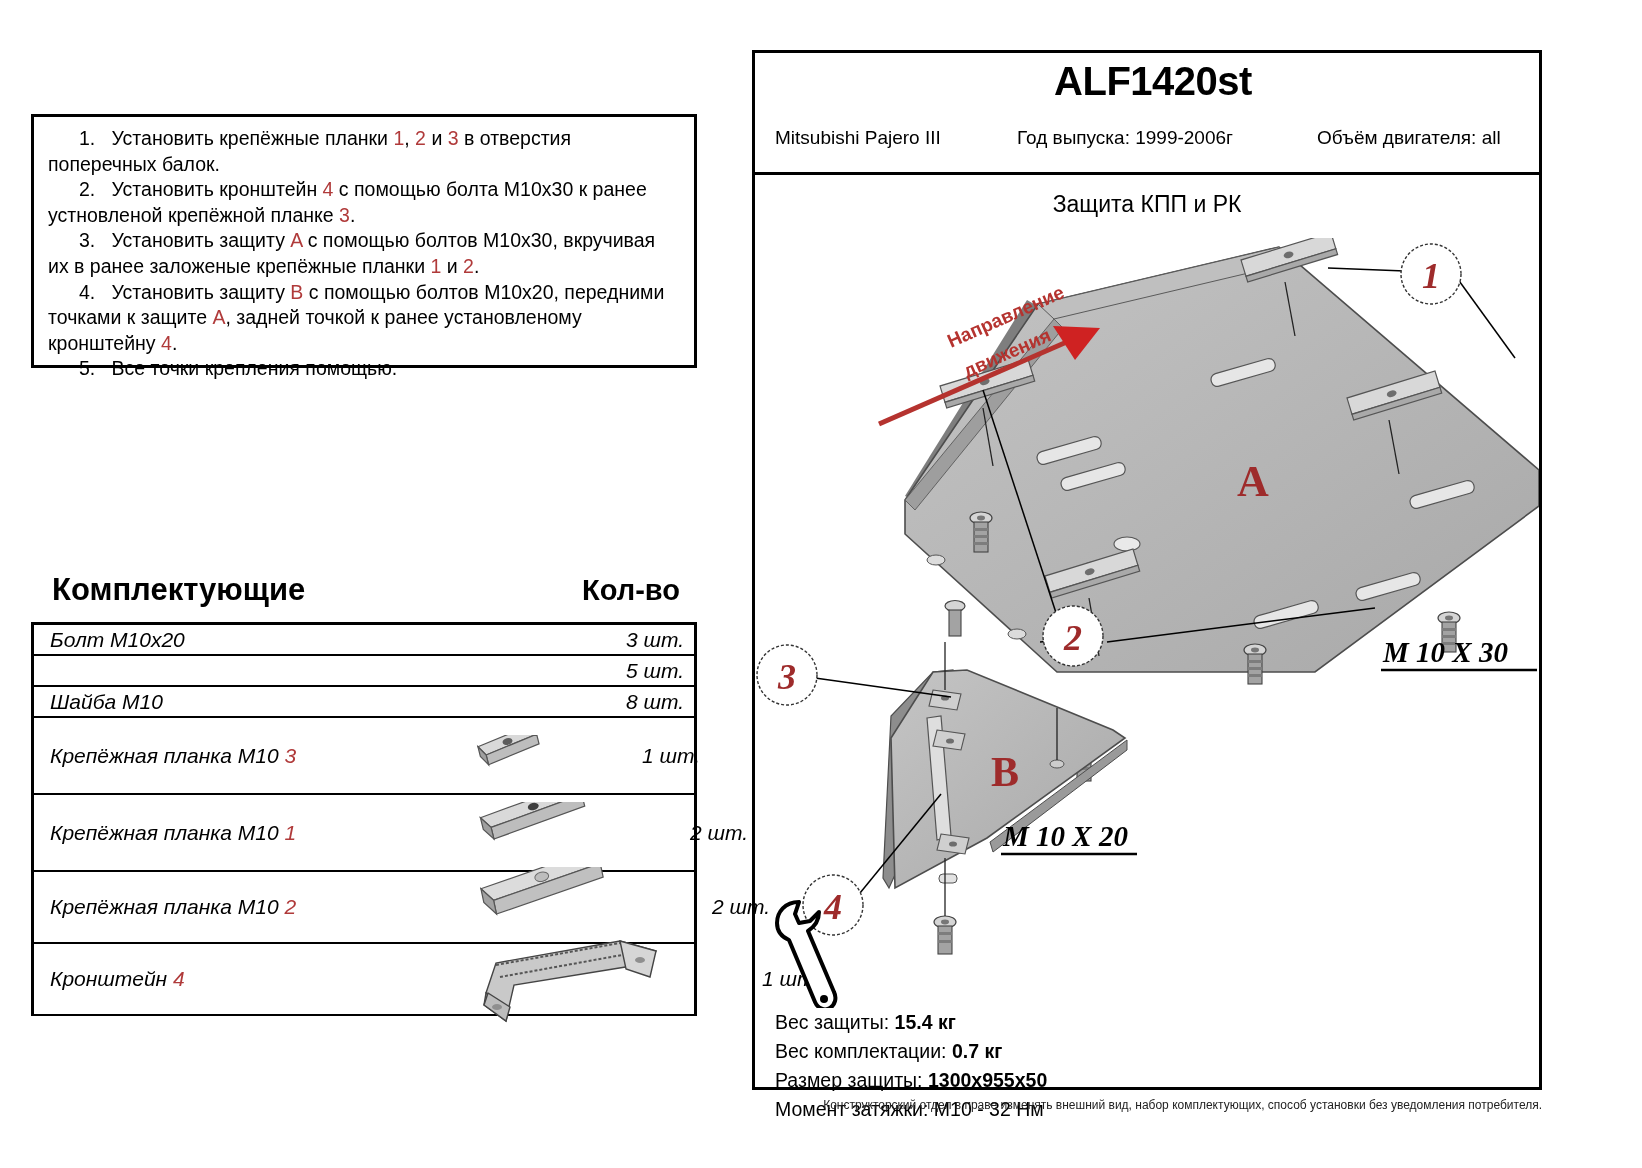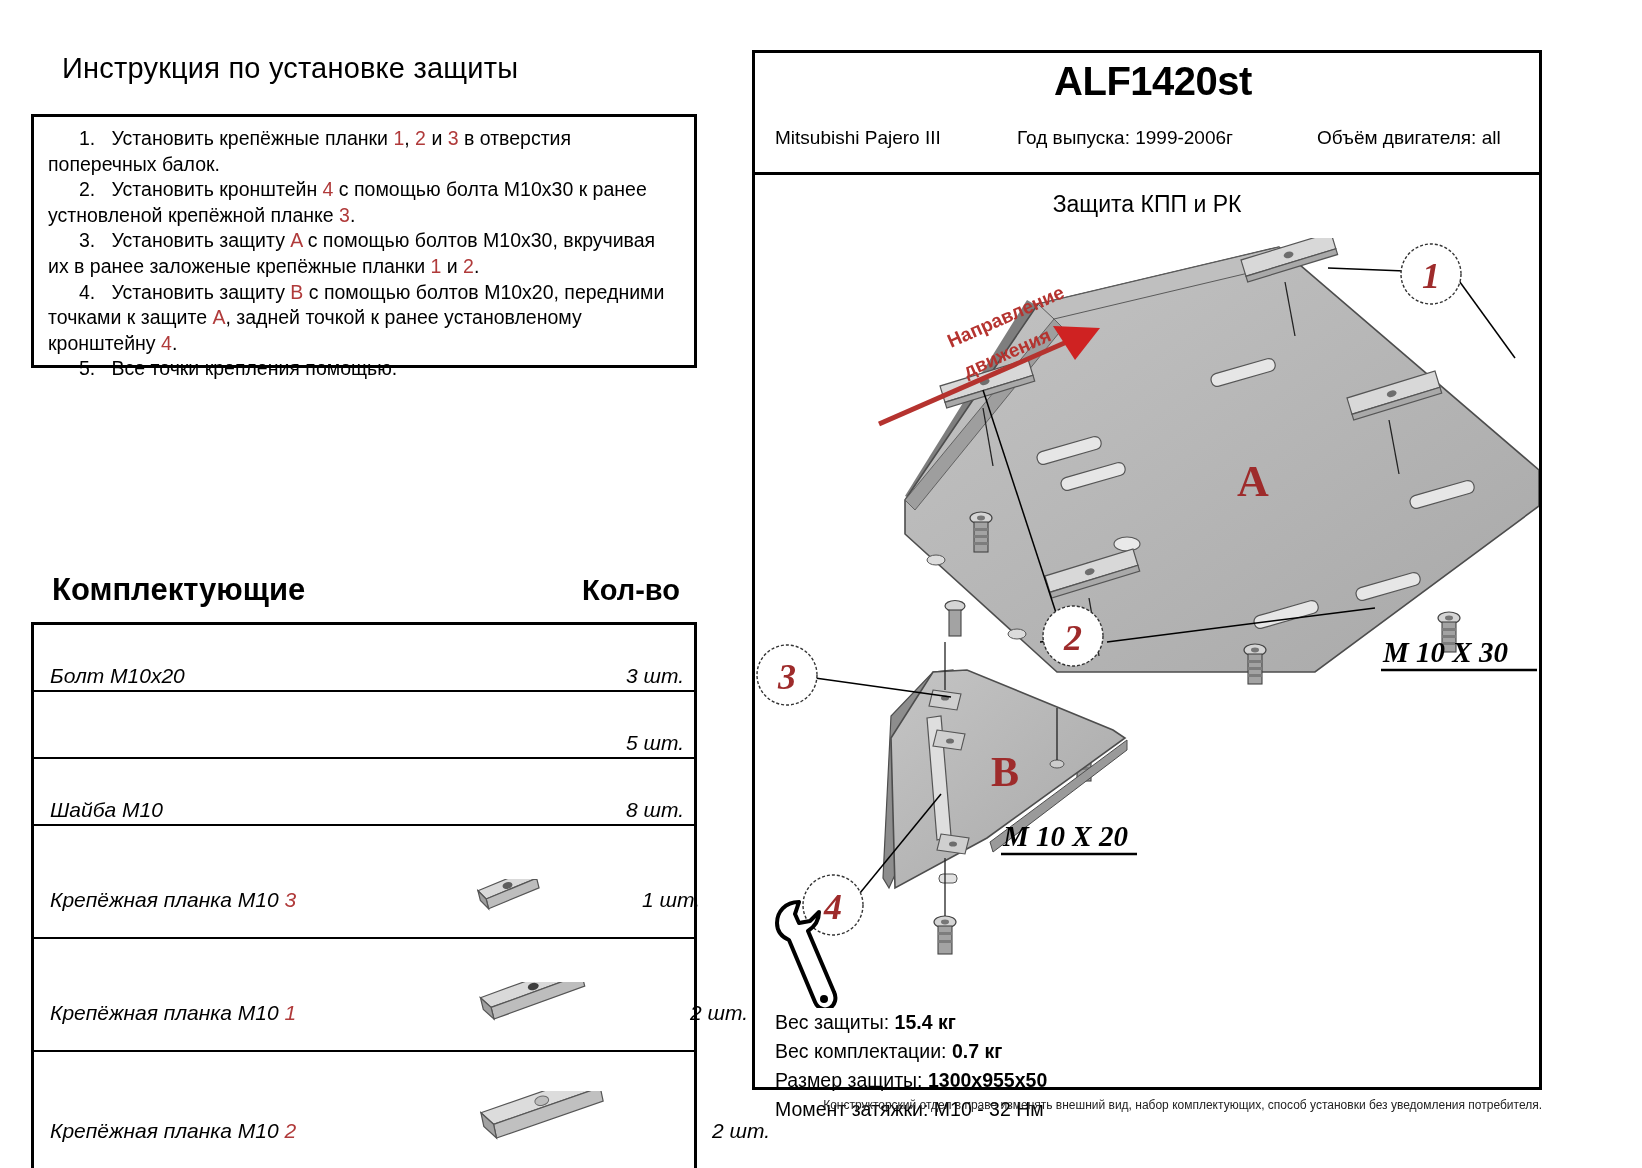--- a/index.html
+++ b/index.html
@@ -16,24 +16,24 @@
   .instr-item{display:block;text-indent:31px;margin:0;}
   .r{color:#b03a3a;}
 
   
   #comp-head{position:absolute;left:52px;top:572px;width:640px;display:flex;justify-content:space-between;align-items:baseline;}
   #comp-head .h-left{font-size:31px;font-weight:bold;}
   #comp-head .h-right{font-size:29px;font-weight:bold;padding-right:12px;}
 
   
   #comp-table{position:absolute;left:31px;top:622px;width:666px;border:3px solid #000;border-bottom:none;box-sizing:border-box;}
-  .ct-row{display:flex;align-items:center;border-bottom:2px solid #000;box-sizing:border-box;position:relative;margin-top:36px;}
+  .ct-row{display:flex;align-items:center;border-bottom:2px solid #000;box-sizing:border-box;position:relative;}
   .ct-row.h32{height:31px;}
   .ct-row.h76{height:77px;}
-  .ct-row.h100{height:88px;}
+  .ct-row.h100{height:72px;}
   .ct-name{flex:0 0 420px;padding-left:16px;font-size:21px;font-style:italic;white-space:nowrap;}
   .ct-pic{flex:1 1 auto;position:relative;height:100%;}
   .ct-qty{flex:0 0 150px;text-align:right;padding-right:10px;font-size:21px;font-style:italic;}
 
   #lube-note{position:absolute;left:31px;top:1055px;width:666px;text-align:center;color:#c0504d;font-size:21.5px;line-height:28px;}
 
   
   #right-panel{position:absolute;left:752px;top:50px;width:790px;height:1040px;border:3px solid #000;box-sizing:border-box;}
   #rp-headrow{position:relative;height:122px;border-bottom:3px solid #000;box-sizing:border-box;}
   #code{position:absolute;left:0;right:0;top:6px;text-align:center;font-size:40px;font-weight:bold;letter-spacing:-.5px;margin-left:12px;}
@@ -55,21 +55,20 @@
 
   #disclaimer{position:absolute;left:752px;top:1098px;width:790px;text-align:right;font-size:12px;color:#222;padding-right:4px;}
 </style>
 </head>
 <body>
 
 <div id="page">
 
   <div id="left-panel">
 
-    <div id="instr-title">Инструкция по установке защиты</div>
 
     <div id="instr-box">
       <div id="instr-list">
           <div class="instr-item"><span>1.&nbsp;&nbsp; </span><span>Установить крепёжные планки </span><span class="r">1</span><span>, </span><span class="r">2</span><span> и </span><span class="r">3</span><span> в отверстия поперечных балок.</span></div>
           <div class="instr-item"><span>2.&nbsp;&nbsp; </span><span>Установить кронштейн </span><span class="r">4</span><span> с помощью болта M10x30 к ранее устновленой крепёжной планке </span><span class="r">3</span><span>.</span></div>
           <div class="instr-item"><span>3.&nbsp;&nbsp; </span><span>Установить защиту </span><span class="r">A</span><span> с помощью болтов M10x30, вкручивая их в ранее заложеные крепёжные планки </span><span class="r">1</span><span> и </span><span class="r">2</span><span>.</span></div>
           <div class="instr-item"><span>4.&nbsp;&nbsp; </span><span>Установить защиту </span><span class="r">B</span><span> с помощью болтов M10x20, передними точками  к защите </span><span class="r">A</span><span>, задней точкой к ранее установленому кронштейну </span><span class="r">4</span><span>.</span></div>
           <div class="instr-item"><span>5.&nbsp;&nbsp; </span><span>Все точки крепления помощью.</span></div>
         </div>
     </div>

